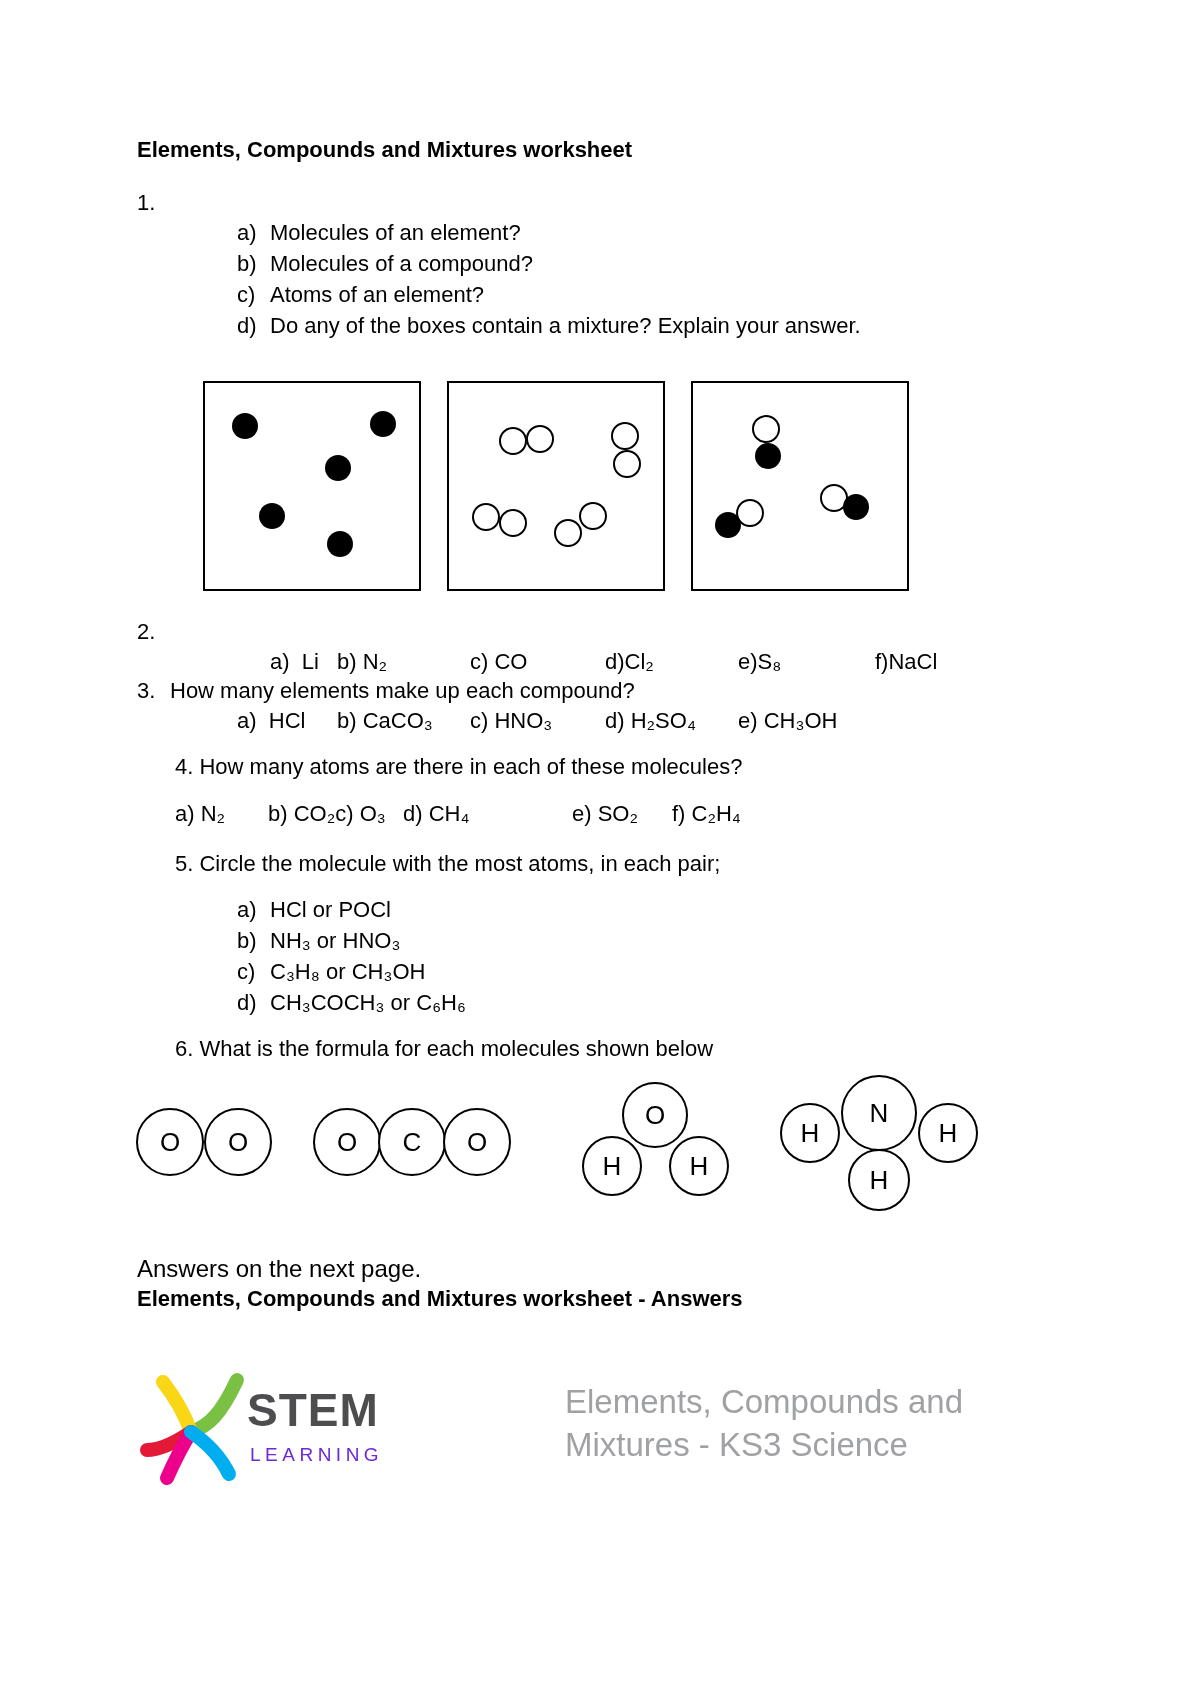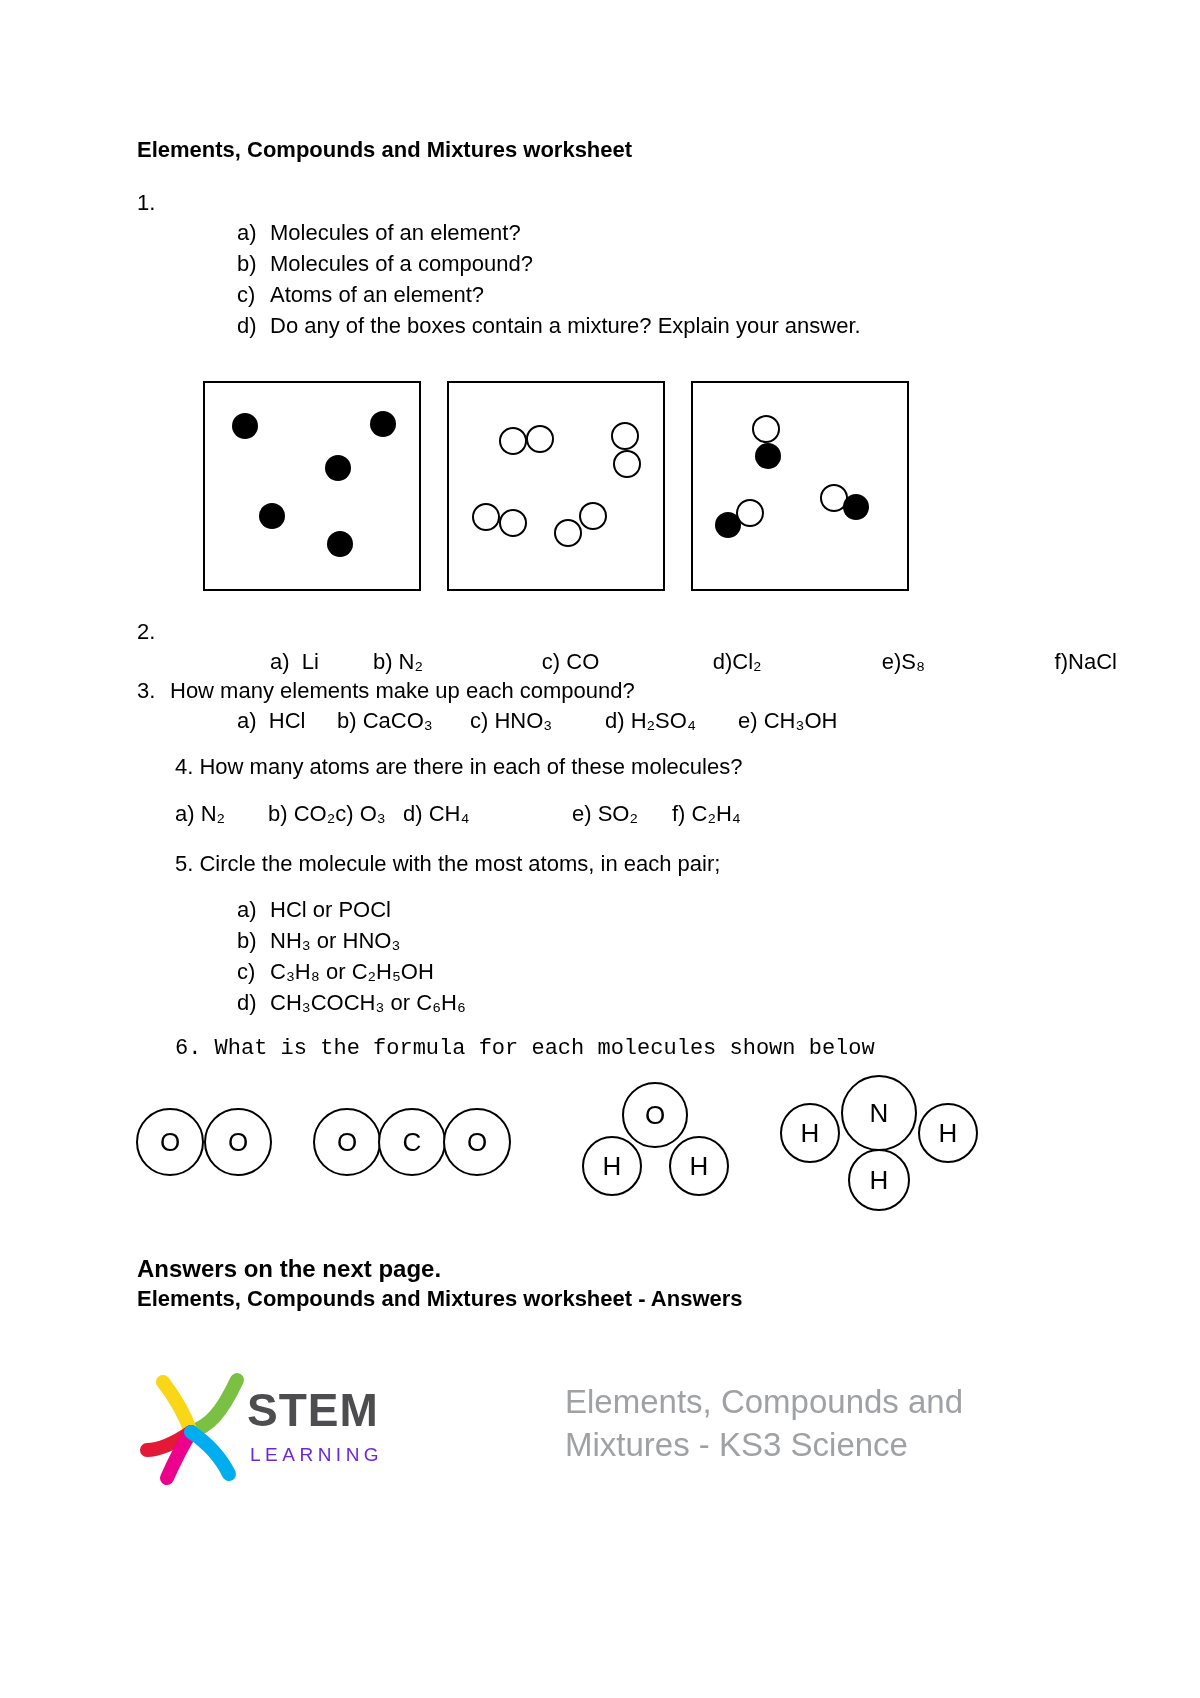--- a/index.html
+++ b/index.html
@@ -20,48 +20,48 @@
   .sub-items { margin-left:100px; }
   .sub-item { display:flex; }
   .sub-label { width:33px; flex:0 0 33px; }
 
   .boxes-row { display:flex; gap:26px; margin:40px 0 26px 66px; }
   .diagram-box { width:218px; height:210px; border:2px solid #000; background:#fff; }
   .diagram-box svg { display:block; }
 
   .opts { display:flex; margin-top:1px; white-space:pre; }
   .opts span { white-space:pre; }
-  .q2-opts { margin-left:133px;justify-content:space-between; }
+  .q2-opts { margin-left:133px; }
   .q2-opts span:nth-child(1){ width:67px; }
   .q2-opts span:nth-child(2){ width:133px; }
   .q2-opts span:nth-child(3){ width:135px; }
   .q2-opts span:nth-child(4){ width:133px; }
   .q2-opts span:nth-child(5){ width:137px; }
   .q3-opts { margin-left:100px; }
   .q3-opts span:nth-child(1){ width:100px; }
   .q3-opts span:nth-child(2){ width:133px; }
   .q3-opts span:nth-child(3){ width:135px; }
   .q3-opts span:nth-child(4){ width:133px; }
   .q4-line { margin-left:38px; margin-top:17px; }
   .q4-opts { margin-left:38px; margin-top:18px; }
   .q4-opts span:nth-child(1){ width:93px; }
   .q4-opts span:nth-child(2){ width:135px; }
   .q4-opts span:nth-child(3){ width:135px; }
   .q4-opts span:nth-child(4){ width:134px;text-align:center; }
   .q5-line { margin-left:38px; margin-top:21px; }
   .q5-items { margin-left:100px; margin-top:16px; }
   .sub-item { line-height:31px; }
-  .q6-line { margin-left:38px; margin-top:16px;font-family:Liberation Mono, monospace; }
+  .q6-line { margin-left:38px; margin-top:16px; }
 
   .molecule-row { position:relative; height:152px; margin-top:20px; }
   .mol { position:absolute; }
   .mol circle { fill:#fff; stroke:#000; stroke-width:2; }
   .mol text { font-family:"Liberation Sans","DejaVu Sans",sans-serif; font-size:26px; fill:#000; text-anchor:middle; }
 
-  .answers-note { font-size:24px; font-weight:bold; margin-top:18px; line-height:31px; }
+  .answers-note { font-size:24px; font-weight:normal; margin-top:18px; line-height:31px; }
   .answers-title { font-size:22px; font-weight:bold; line-height:30px; }
 
   .footer { position:relative; height:170px; margin-top:56px; }
   .logo-svg { position:absolute; left:0; top:0; }
   .stem-word { position:absolute; left:110px; top:17px; font-size:46px; line-height:46px; font-weight:bold; color:#4d4d4f; letter-spacing:1px; }
   .stem-sub { position:absolute; left:113px; top:70px; font-size:19px; letter-spacing:4.5px; color:#6d28d9; }
   .footer-caption { position:absolute; left:428px; top:10px; font-size:33px; line-height:43px; color:#9fa1a4; }
 
   .atoms svg circle.filled { fill:#000; stroke:none; }
   .atoms svg circle.open { fill:#fff; stroke:#000; stroke-width:2; }
@@ -167,21 +167,21 @@
     <div class="sub-item">
       <span class="sub-label">a)</span>
       <span>HCl or POCl</span>
     </div>
     <div class="sub-item">
       <span class="sub-label">b)</span>
       <span>NH₃ or HNO₃</span>
     </div>
     <div class="sub-item">
       <span class="sub-label">c)</span>
-      <span>C₃H₈ or C₂H₅OH</span>
+      <span>C₃H₈ or CH₃OH</span>
     </div>
     <div class="sub-item">
       <span class="sub-label">d)</span>
       <span>CH₃COCH₃ or C₆H₆</span>
     </div>
   </div>
 
   <div class="q6-line">6. What is the formula for each molecules shown below</div>
 
   <div class="molecule-row">

